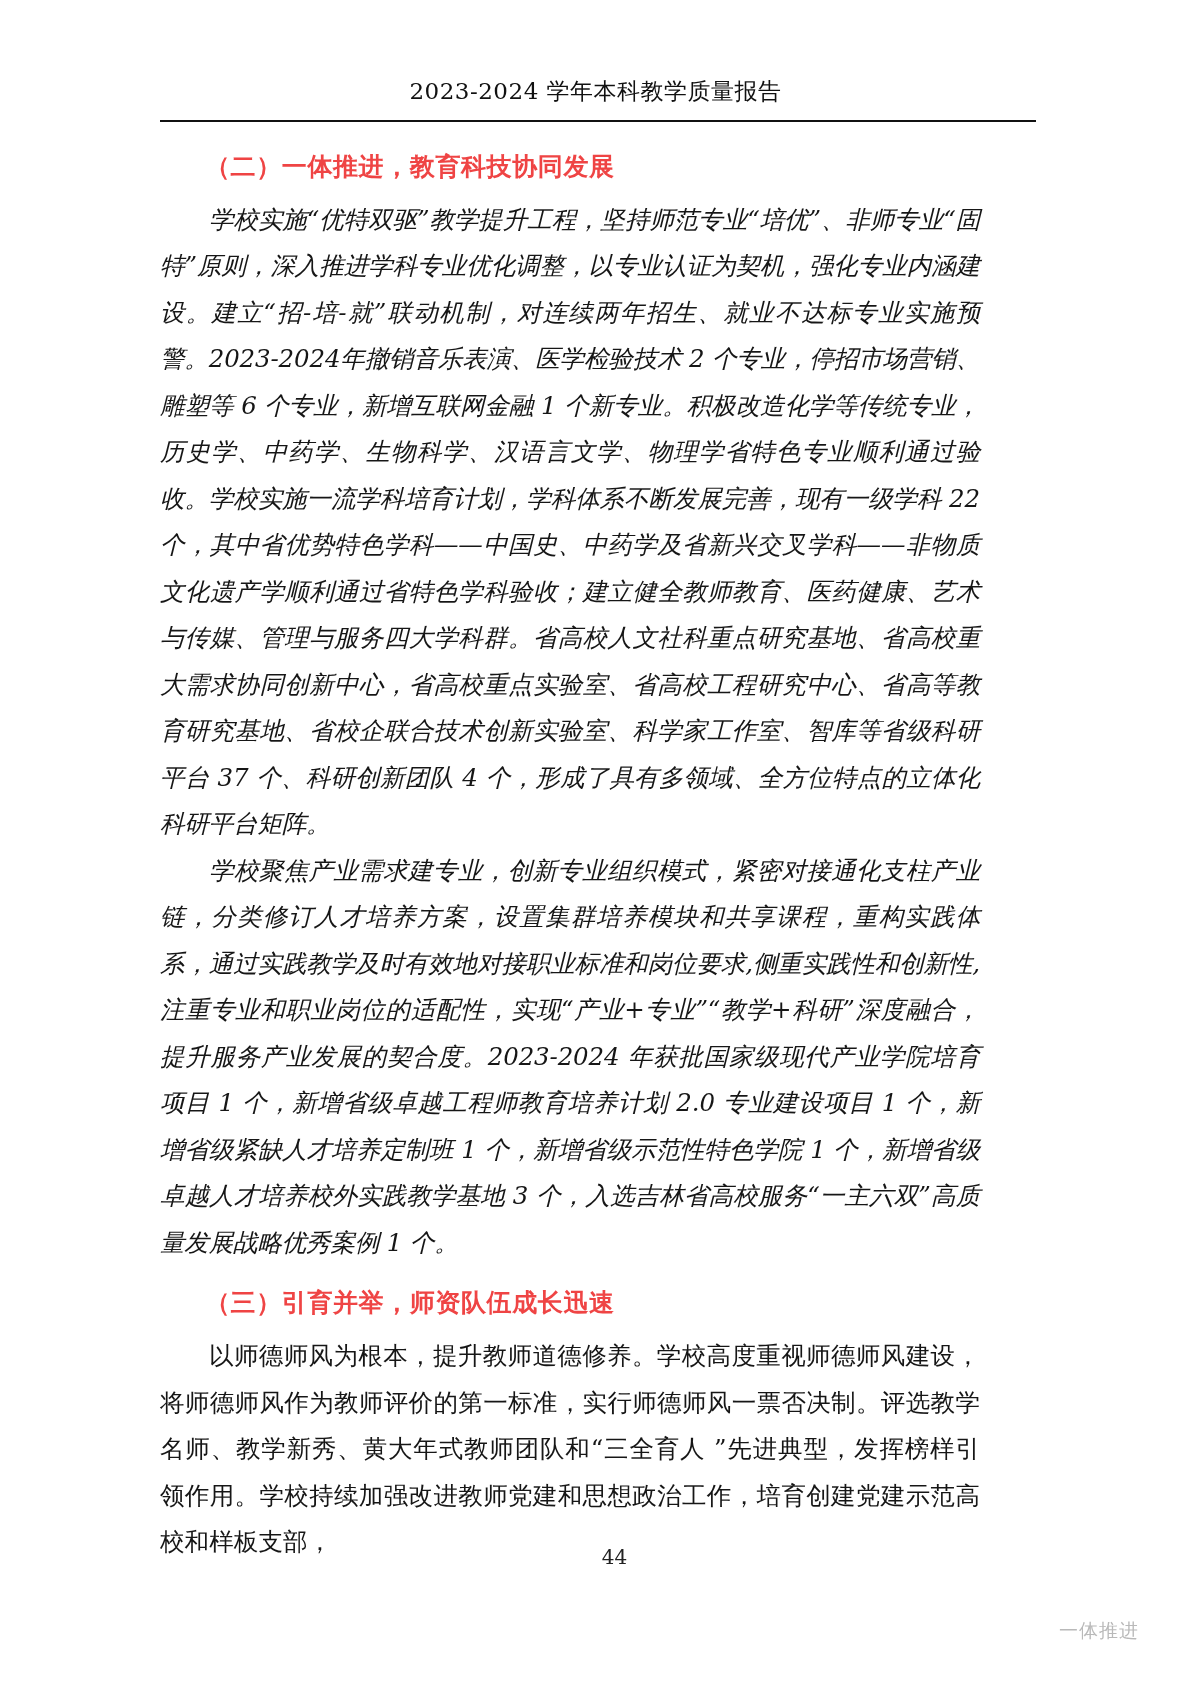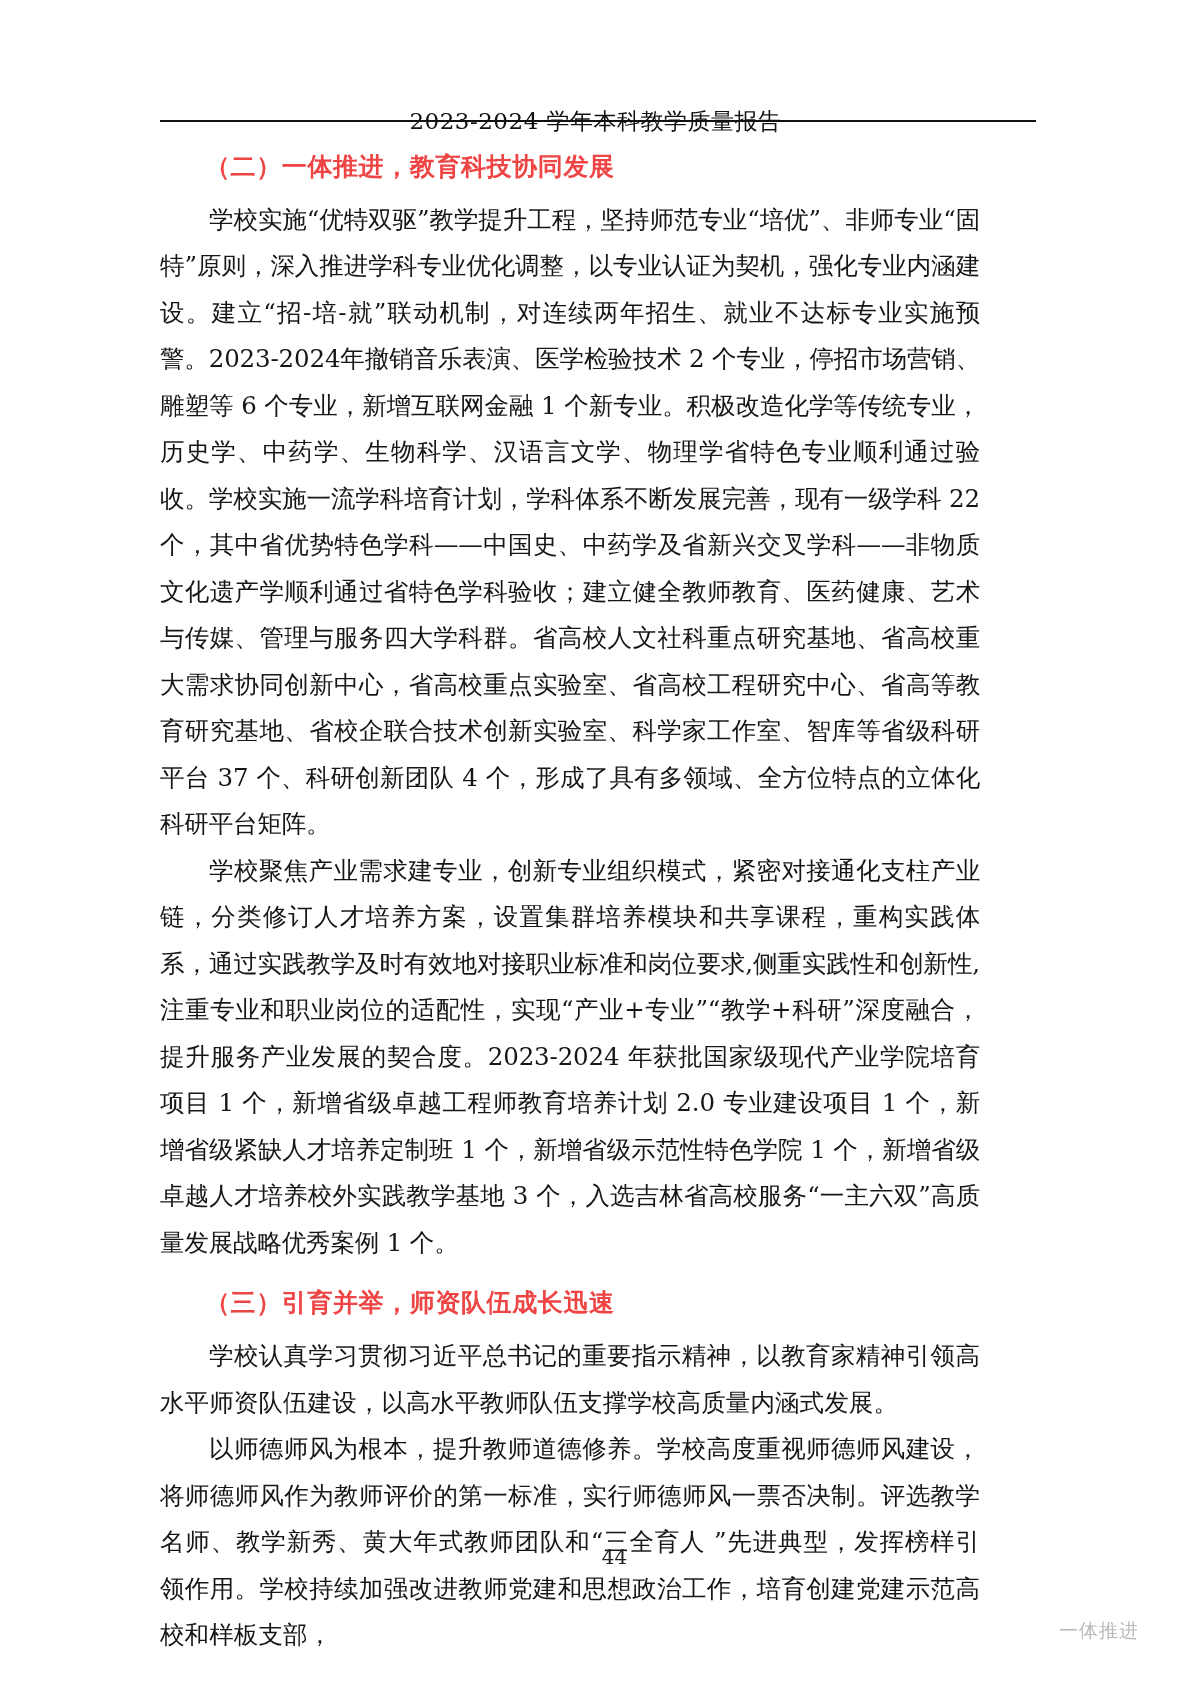--- a/index.html
+++ b/index.html
@@ -27,21 +27,20 @@
     width: 1191px;
     text-align: center;
   }
   .header-title {
     font-family: "DejaVu Serif", "Liberation Serif", serif;
     font-size: 23px;
     letter-spacing: 0.5px;
     color: #111;
     line-height: 1.2;
     display: inline-block;
-    margin-top: 30px;
   }
   .header-rule {
     position: absolute;
     left: 160px;
     top: 120px;
     width: 876px;
     height: 0;
     border-top: 2.5px solid #111;
   }
   
@@ -70,20 +69,21 @@
     margin: 0;
     padding: 0;
     text-align: justify;
     text-justify: inter-ideograph;
     text-indent: 49px;
     color: #161616;
     letter-spacing: 0.1px;
   }
   p.para.tight {
     letter-spacing: -0.15px;
+    font-style: italic;
   }
   .gap-after-heading { height: 10px; }
   
   .page-number {
     position: absolute;
     left: 0;
     top: 1545px;
     width: 1191px;
     text-align: center;
     font-size: 20px;
@@ -116,21 +116,20 @@
     <div class="gap-after-heading"></div>
 
 
     <p class="para tight">学校实施“优特双驱”教学提升工程，坚持师范专业“培优”、非师专业“固特”原则，深入推进学科专业优化调整，以专业认证为契机，强化专业内涵建设。建立“招-培-就”联动机制，对连续两年招生、就业不达标专业实施预警。2023-2024年撤销音乐表演、医学检验技术 2 个专业，停招市场营销、雕塑等 6 个专业，新增互联网金融 1 个新专业。积极改造化学等传统专业，历史学、中药学、生物科学、汉语言文学、物理学省特色专业顺利通过验收。学校实施一流学科培育计划，学科体系不断发展完善，现有一级学科 22 个，其中省优势特色学科——中国史、中药学及省新兴交叉学科——非物质文化遗产学顺利通过省特色学科验收；建立健全教师教育、医药健康、艺术与传媒、管理与服务四大学科群。省高校人文社科重点研究基地、省高校重大需求协同创新中心，省高校重点实验室、省高校工程研究中心、省高等教育研究基地、省校企联合技术创新实验室、科学家工作室、智库等省级科研平台 37 个、科研创新团队 4 个，形成了具有多领域、全方位特点的立体化科研平台矩阵。</p>
 
     <p class="para tight">学校聚焦产业需求建专业，创新专业组织模式，紧密对接通化支柱产业链，分类修订人才培养方案，设置集群培养模块和共享课程，重构实践体系，通过实践教学及时有效地对接职业标准和岗位要求,侧重实践性和创新性,注重专业和职业岗位的适配性，实现“产业+专业”“教学+科研”深度融合，提升服务产业发展的契合度。2023-2024 年获批国家级现代产业学院培育项目 1 个，新增省级卓越工程师教育培养计划 2.0 专业建设项目 1 个，新增省级紧缺人才培养定制班 1 个，新增省级示范性特色学院 1 个，新增省级卓越人才培养校外实践教学基地 3 个，入选吉林省高校服务“一主六双”高质量发展战略优秀案例 1 个。</p>
 
     <h2 class="section-heading second">（三）引育并举，师资队伍成长迅速</h2>
     <div class="gap-after-heading"></div>
 
-    <p class="para">学校认真学习贯彻习近平总书记的重要指示精神，以教育家精神引领高水平师资队伍建设，以高水平教师队伍支撑学校高质量内涵式发展。</p>
 
     <p class="para">以师德师风为根本，提升教师道德修养。学校高度重视师德师风建设，将师德师风作为教师评价的第一标准，实行师德师风一票否决制。评选教学名师、教学新秀、黄大年式教师团队和“三全育人 ”先进典型，发挥榜样引领作用。学校持续加强改进教师党建和思想政治工作，培育创建党建示范高校和样板支部，</p>
 
   </div>
 
   <div class="page-number">44</div>
 
   <div class="watermark">一体推进</div>
 
 </div>

